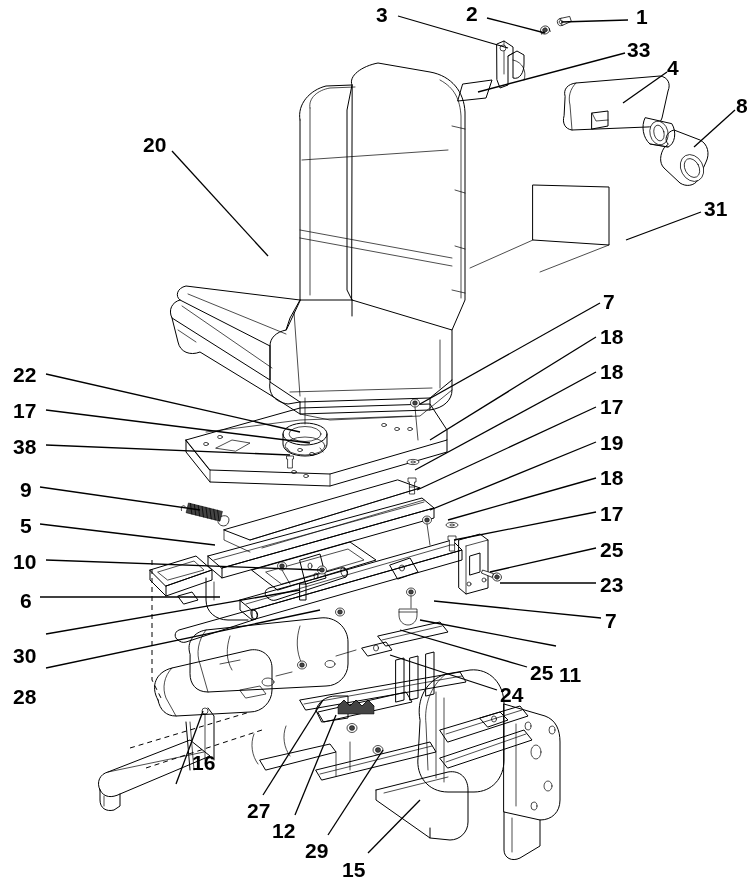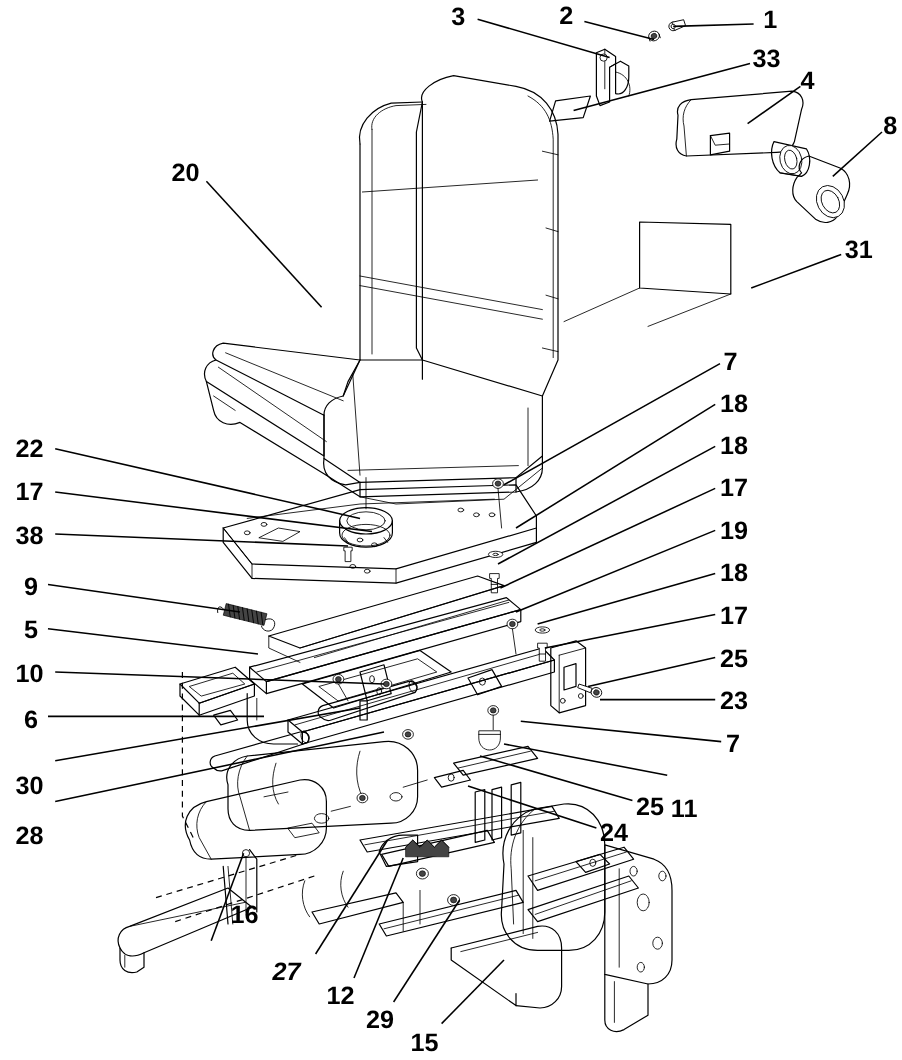--- a/index.html
+++ b/index.html
@@ -456,19 +456,19 @@
       <div class="callout-label" style="left: 600px; top: 432px;">19</div>
       <div class="callout-label" style="left: 600px; top: 467px;">18</div>
       <div class="callout-label" style="left: 600px; top: 503px;">17</div>
       <div class="callout-label" style="left: 600px; top: 539px;">25</div>
       <div class="callout-label" style="left: 600px; top: 574px;">23</div>
       <div class="callout-label" style="left: 605px; top: 610px;">7</div>
       <div class="callout-label" style="left: 559px; top: 640px; margin-top: 24px;">11</div>
       <div class="callout-label" style="left: 530px; top: 662px;">25</div>
       <div class="callout-label" style="left: 500px; top: 684px;">24</div>
       <div class="callout-label" style="left: 152px; top: 752px; margin-left: 40px;">16</div>
-      <div class="callout-label" style="left: 227px; top: 800px; font-style: italic;">27</div>
+      <div class="callout-label" style="left: 247px; top: 800px;">27</div>
       <div class="callout-label" style="left: 272px; top: 820px;">12</div>
       <div class="callout-label" style="left: 305px; top: 840px;">29</div>
       <div class="callout-label" style="left: 342px; top: 859px;">15</div>
     </div>
 
 </div>
 
 </body></html>

